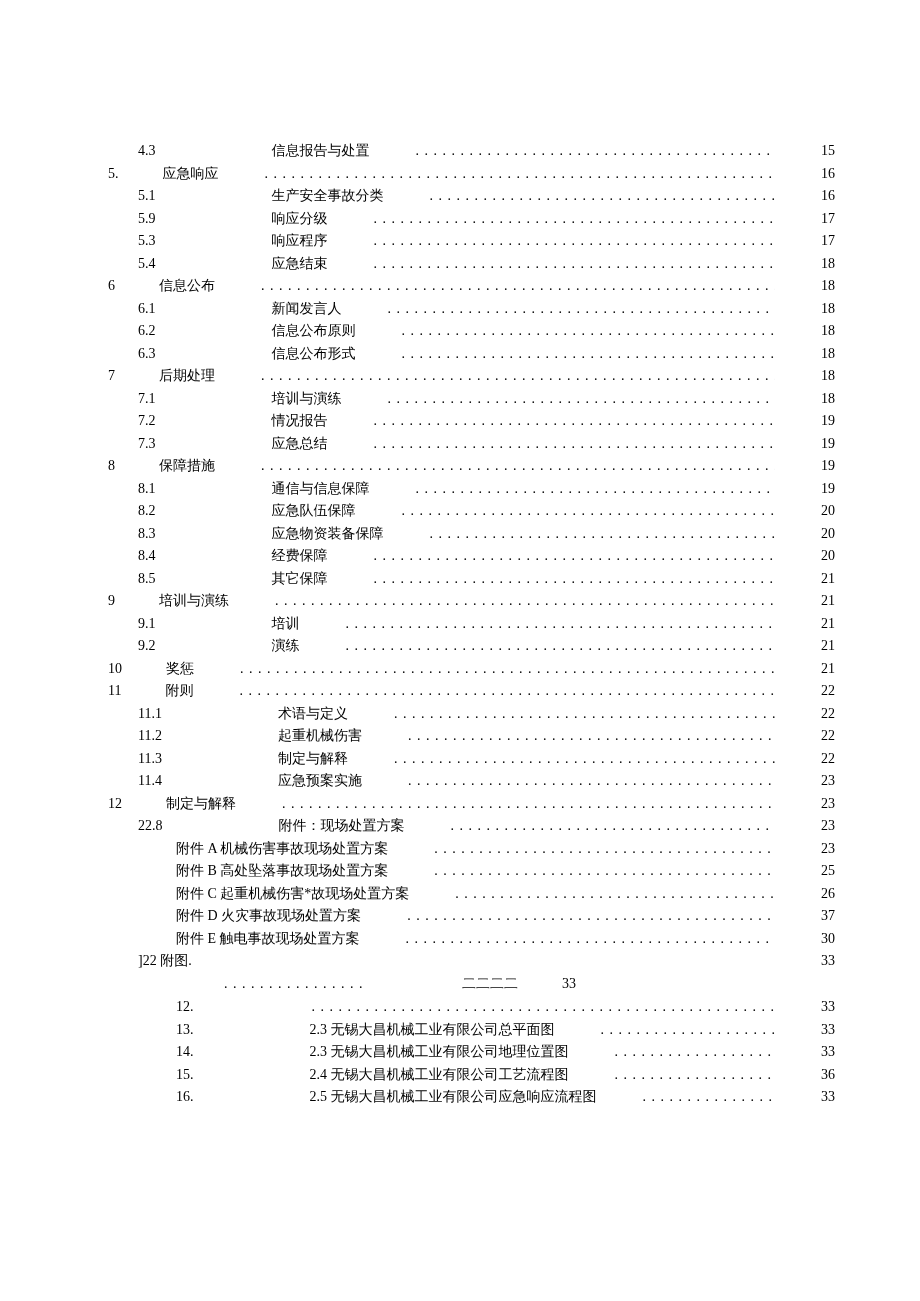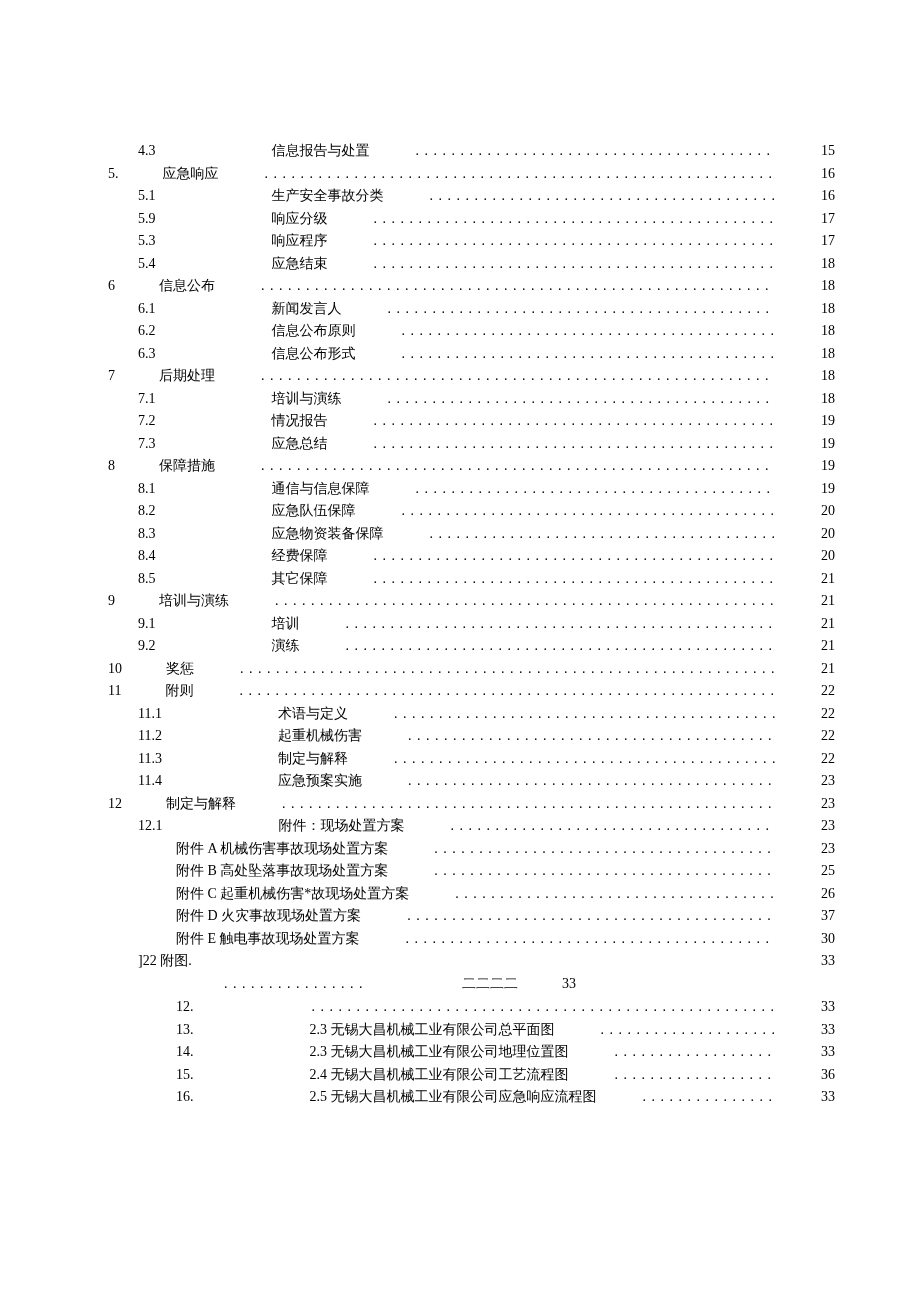--- a/index.html
+++ b/index.html
@@ -262,21 +262,21 @@
       <span class="dots"></span>
       <span class="page">23</span>
     </div>
     <div class="toc-line indent-0">
       <span class="num">12 </span>
       <span class="title">制定与解释</span>
       <span class="dots"></span>
       <span class="page">23</span>
     </div>
     <div class="toc-line indent-1">
-      <span class="num">12.1</span>
+      <span class="num">22.8</span>
       <span class="num-space"></span>
       <span class="title">附件：现场处置方案</span>
       <span class="dots"></span>
       <span class="page">23</span>
     </div>
     <div class="toc-line indent-2">
       <span class="title">附件 A 机械伤害事故现场处置方案 </span>
       <span class="dots"></span>
       <span class="page">23</span>
     </div>

